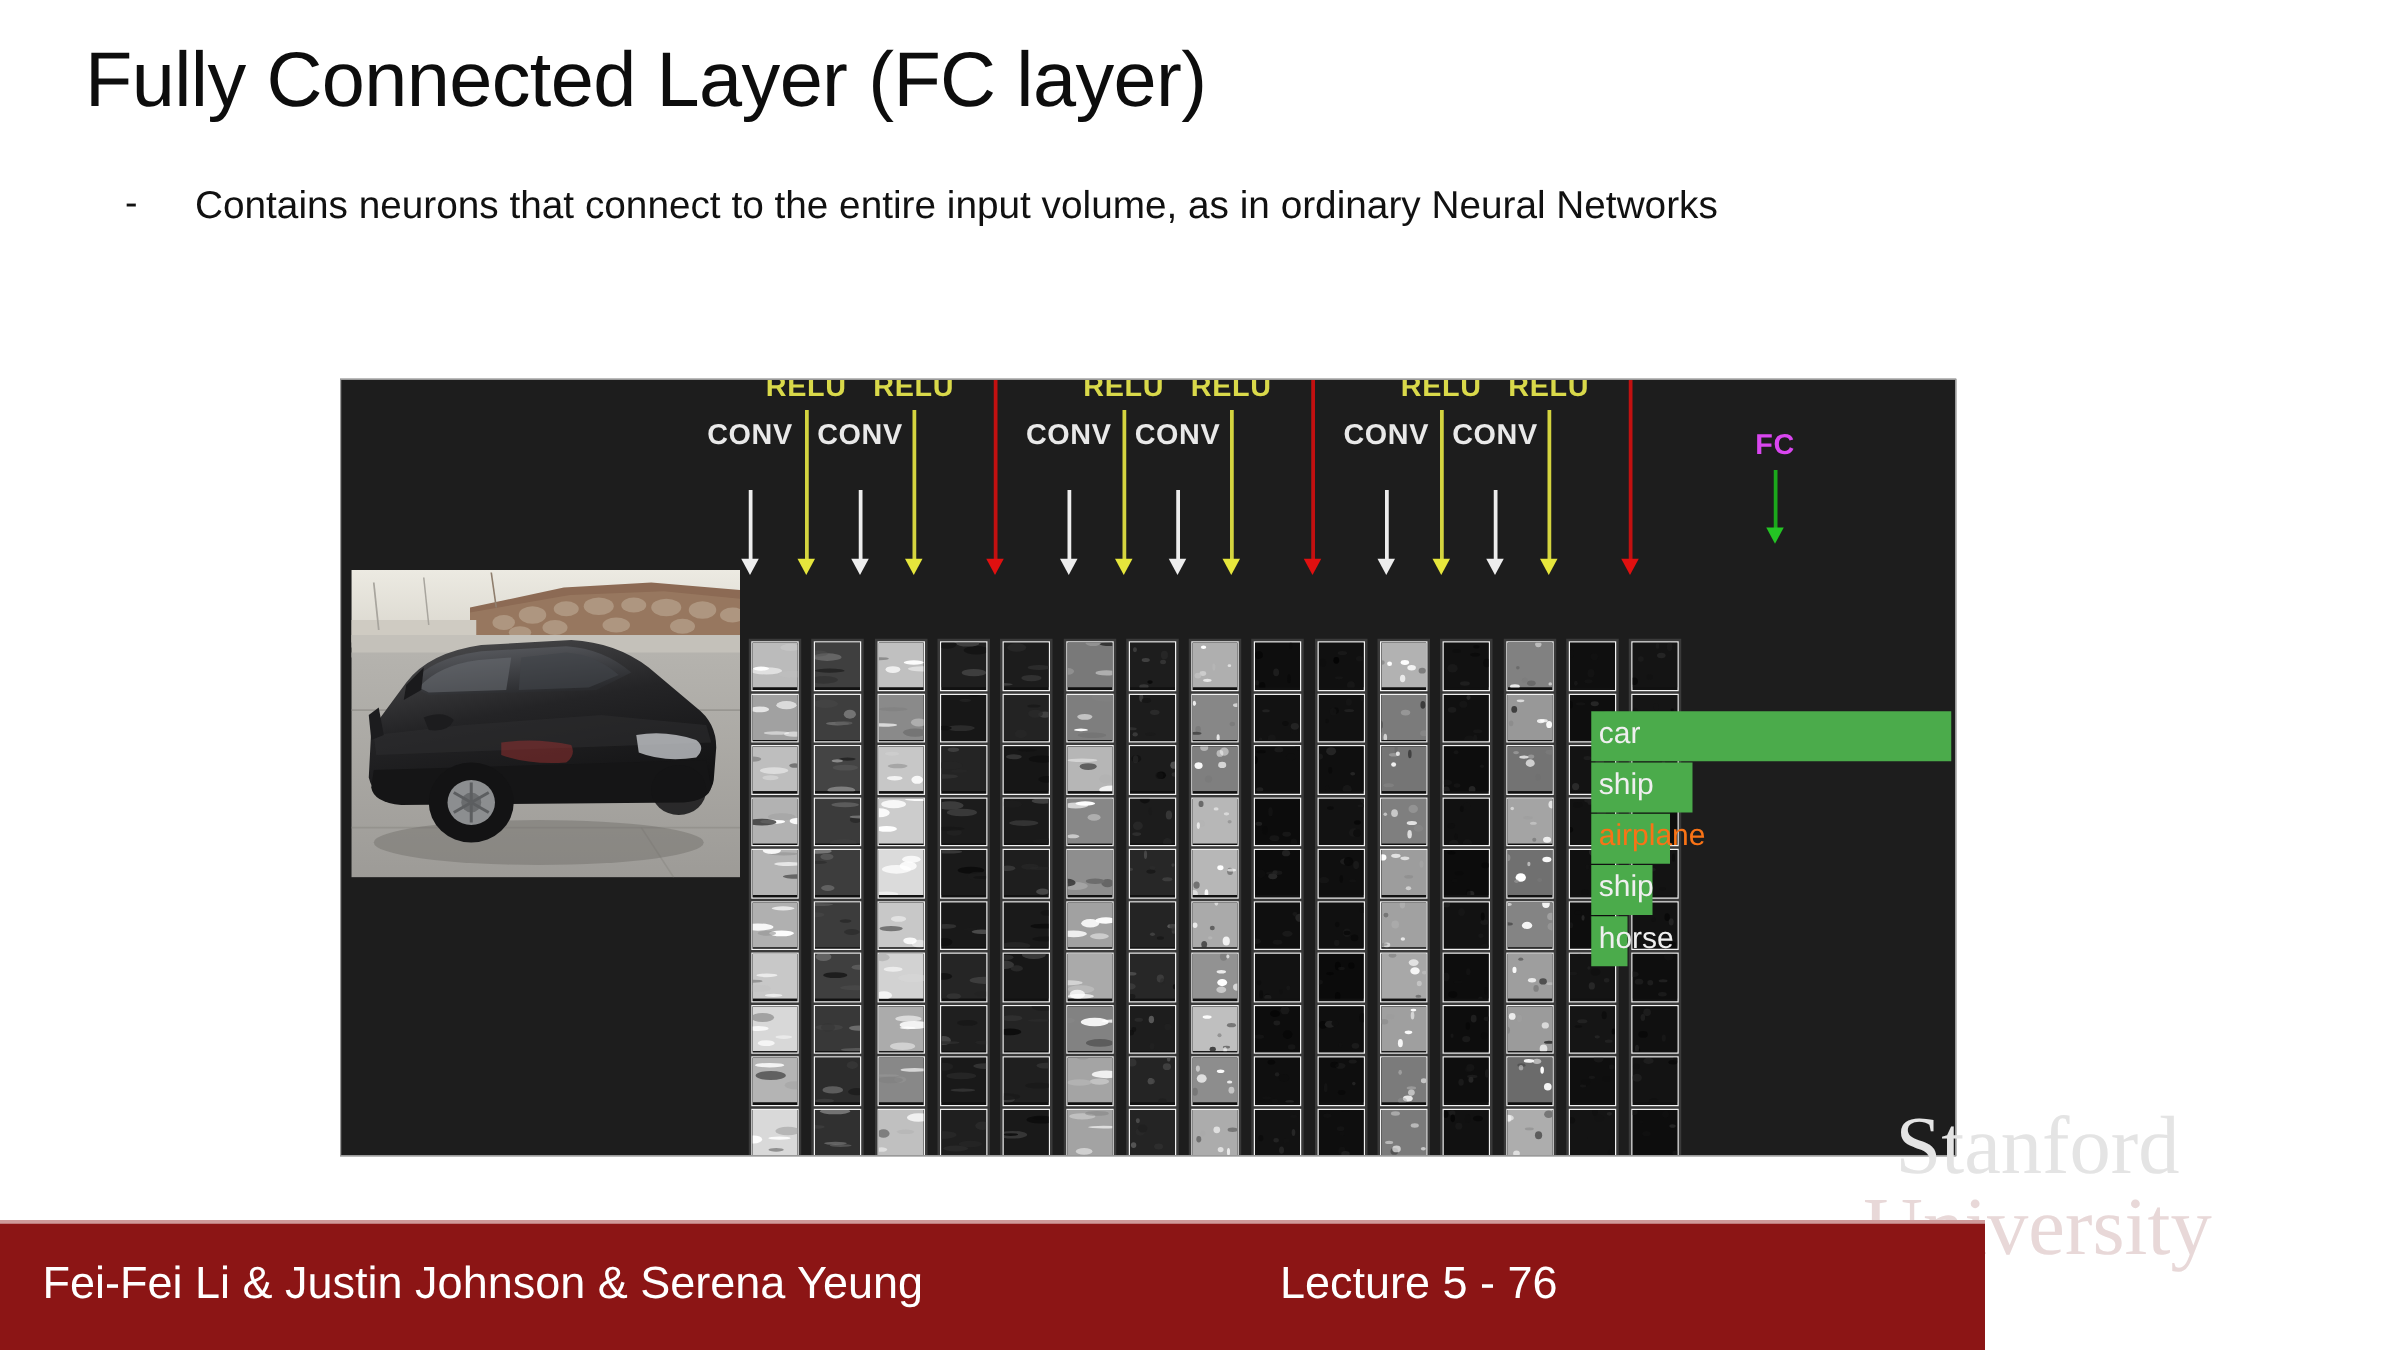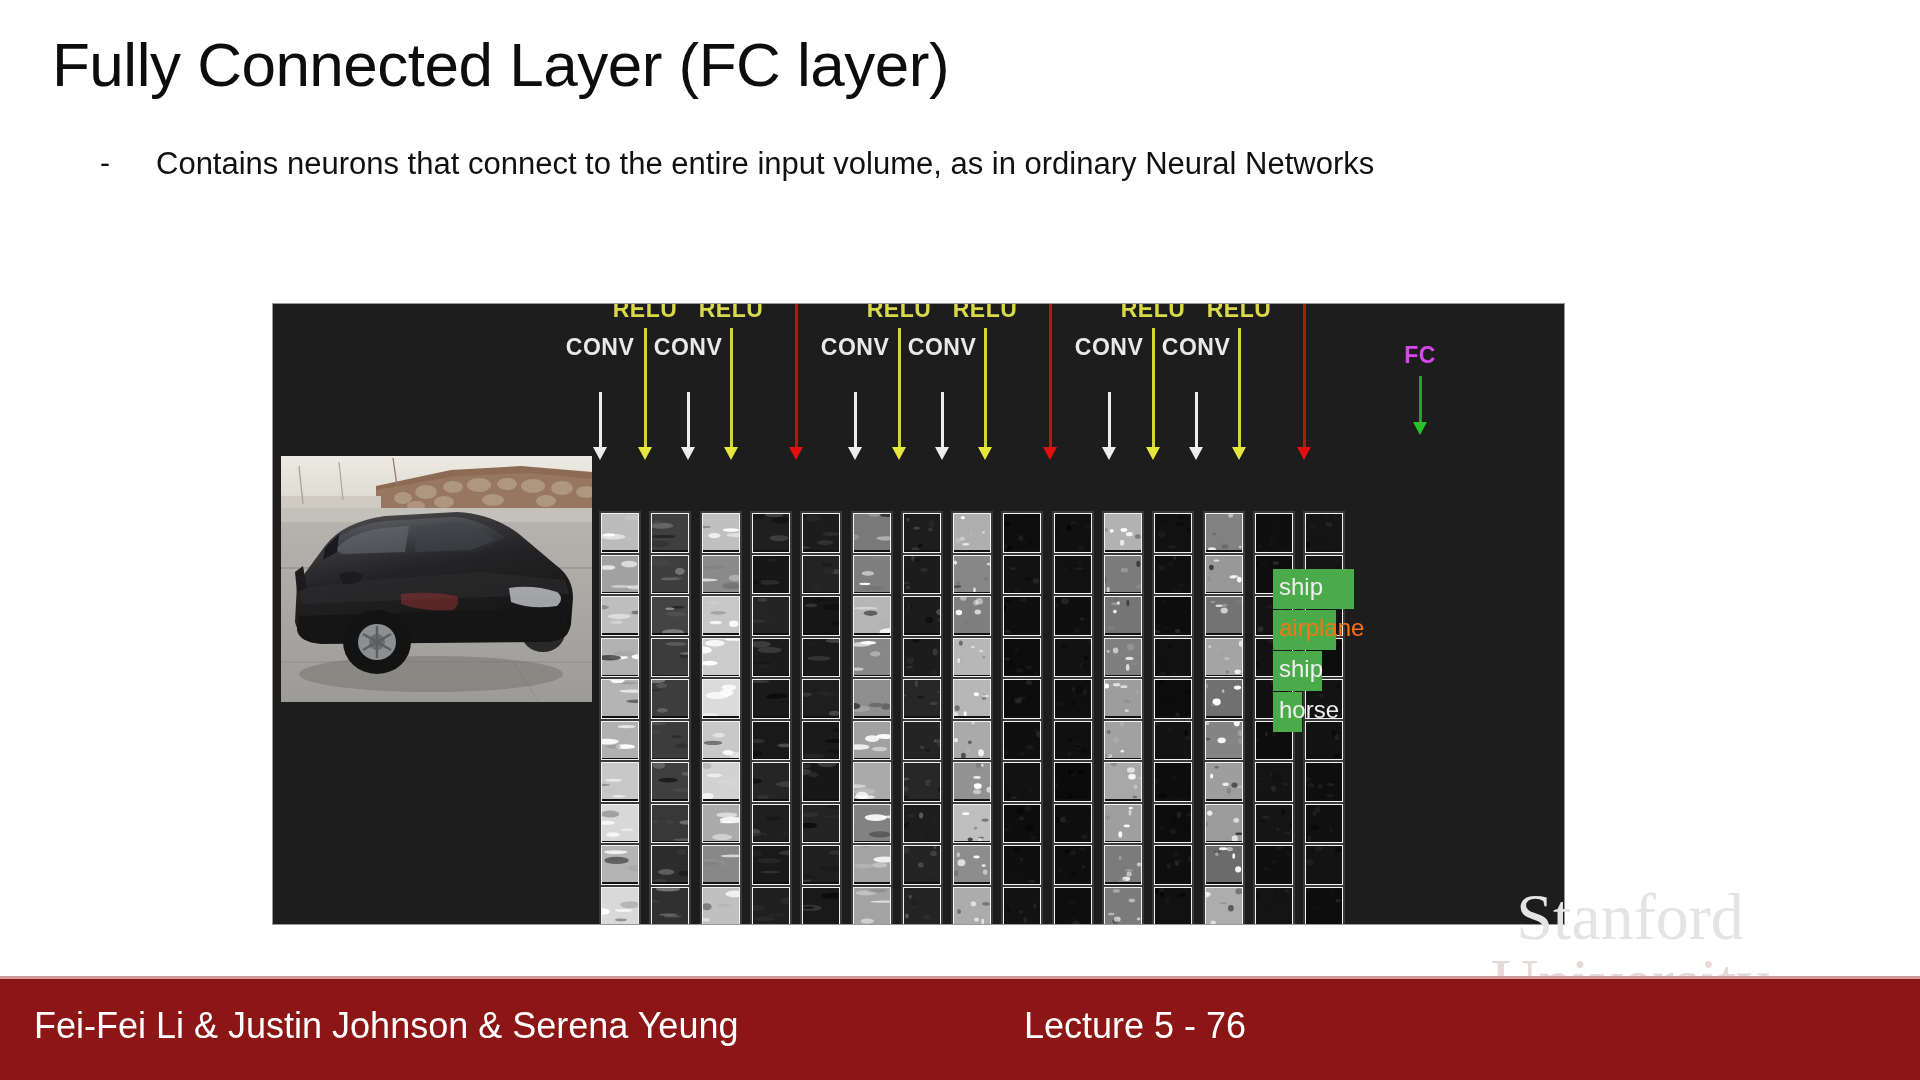--- a/index.html
+++ b/index.html
@@ -19,21 +19,21 @@
   #slide {
     position: absolute;
     left: 0; top: 0;
     width: 1920px; height: 1080px;
     background: #ffffff;
   }
 
   
   #slide-title {
     position: absolute;
-    left: 52px;
+    left: 68px;
     top: 32px;
     font-size: 62px;
     line-height: 1.05;
     color: #0d0d0d;
     font-weight: 400;
     letter-spacing: -0.5px;
     white-space: nowrap;
   }
 
   
@@ -197,21 +197,21 @@
     color: #e4e4e4;
     pointer-events: none;
   }
   #watermark .wm2 { color: #e8d8d8; }
 
   
   #footer-bar {
     position: absolute;
     left: 0;
     top: 976px;
-    width: 1920px;
+    width: 1588px;
     height: 104px;
     background: #8c1515;
     border-top: 3px solid #cf9a9a;
     box-sizing: border-box;
   }
   #footer-authors {
     position: absolute;
     left: 34px;
     top: 26px;
     font-size: 36px;
@@ -1976,20 +1976,24 @@
                 <ellipse cx="17.8" cy="7.1" rx="1.4" ry="0.8" fill="rgb(46,46,46)" opacity="0.70"></ellipse>
                 <ellipse cx="14.7" cy="1.9" rx="1.5" ry="1.5" fill="rgb(17,17,17)" opacity="0.78"></ellipse>
                 <ellipse cx="0.4" cy="0.9" rx="1.9" ry="1.4" fill="rgb(21,21,21)" opacity="0.81"></ellipse>
               </svg>
             </div>
           </div>
         </div>
 
       <div id="class-scores">
           <div class="score-row">
+            <div class="score-bar" style="width: 100%; background: rgb(75, 171, 75);"></div>
+            <div class="score-label" style="color: rgb(239, 239, 239);">car</div>
+          </div>
+          <div class="score-row">
             <div class="score-bar" style="width: 28%; background: rgb(75, 171, 75);"></div>
             <div class="score-label" style="color: rgb(239, 239, 239);">ship</div>
           </div>
           <div class="score-row">
             <div class="score-bar" style="width: 22%; background: rgb(75, 171, 75);"></div>
             <div class="score-label" style="color: #f97316;">airplane</div>
           </div>
           <div class="score-row">
             <div class="score-bar" style="width: 17%; background: rgb(75, 171, 75);"></div>
             <div class="score-label" style="color: rgb(239, 239, 239);">ship</div>

